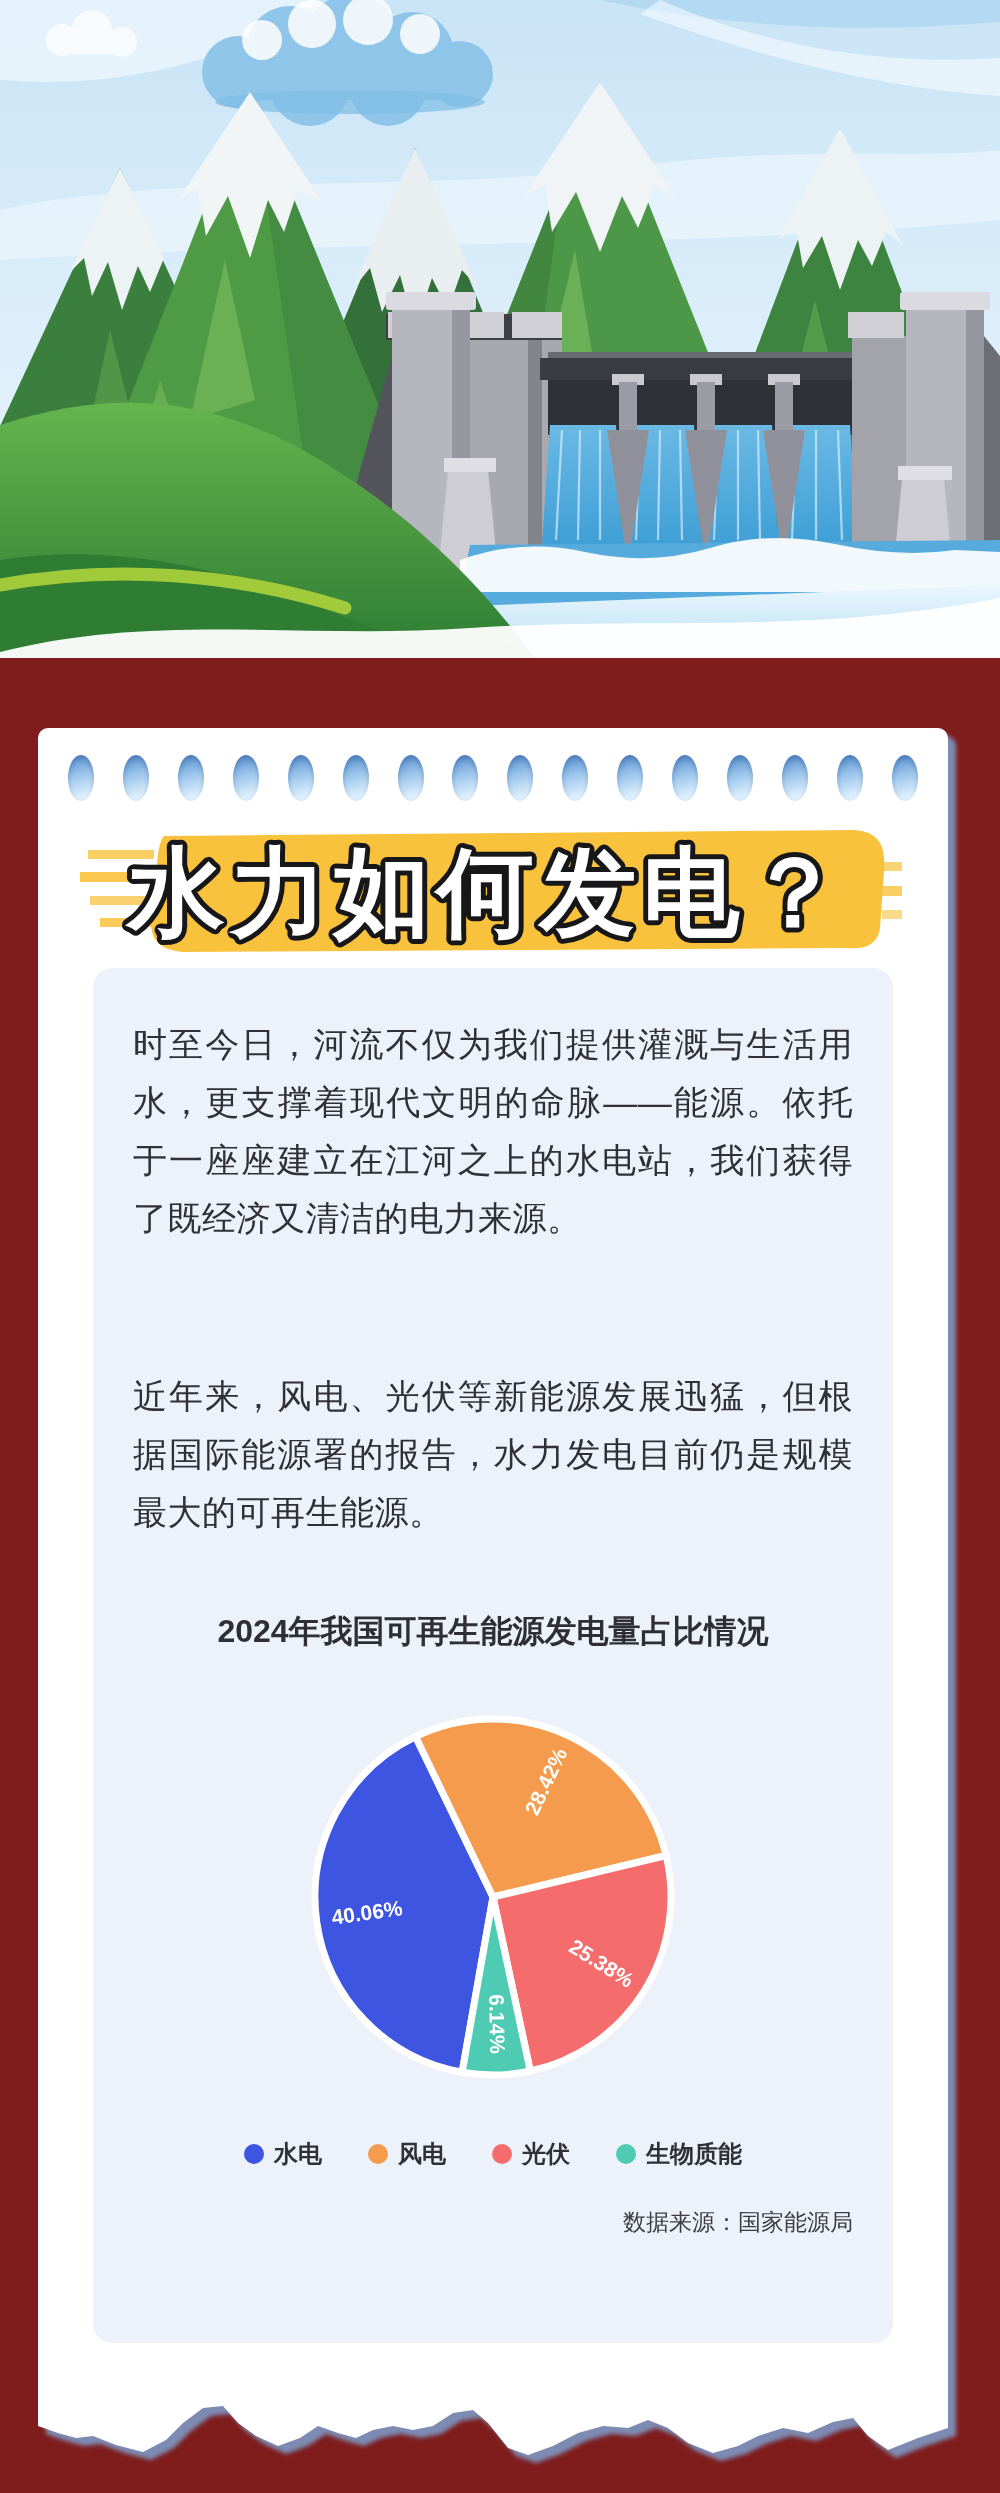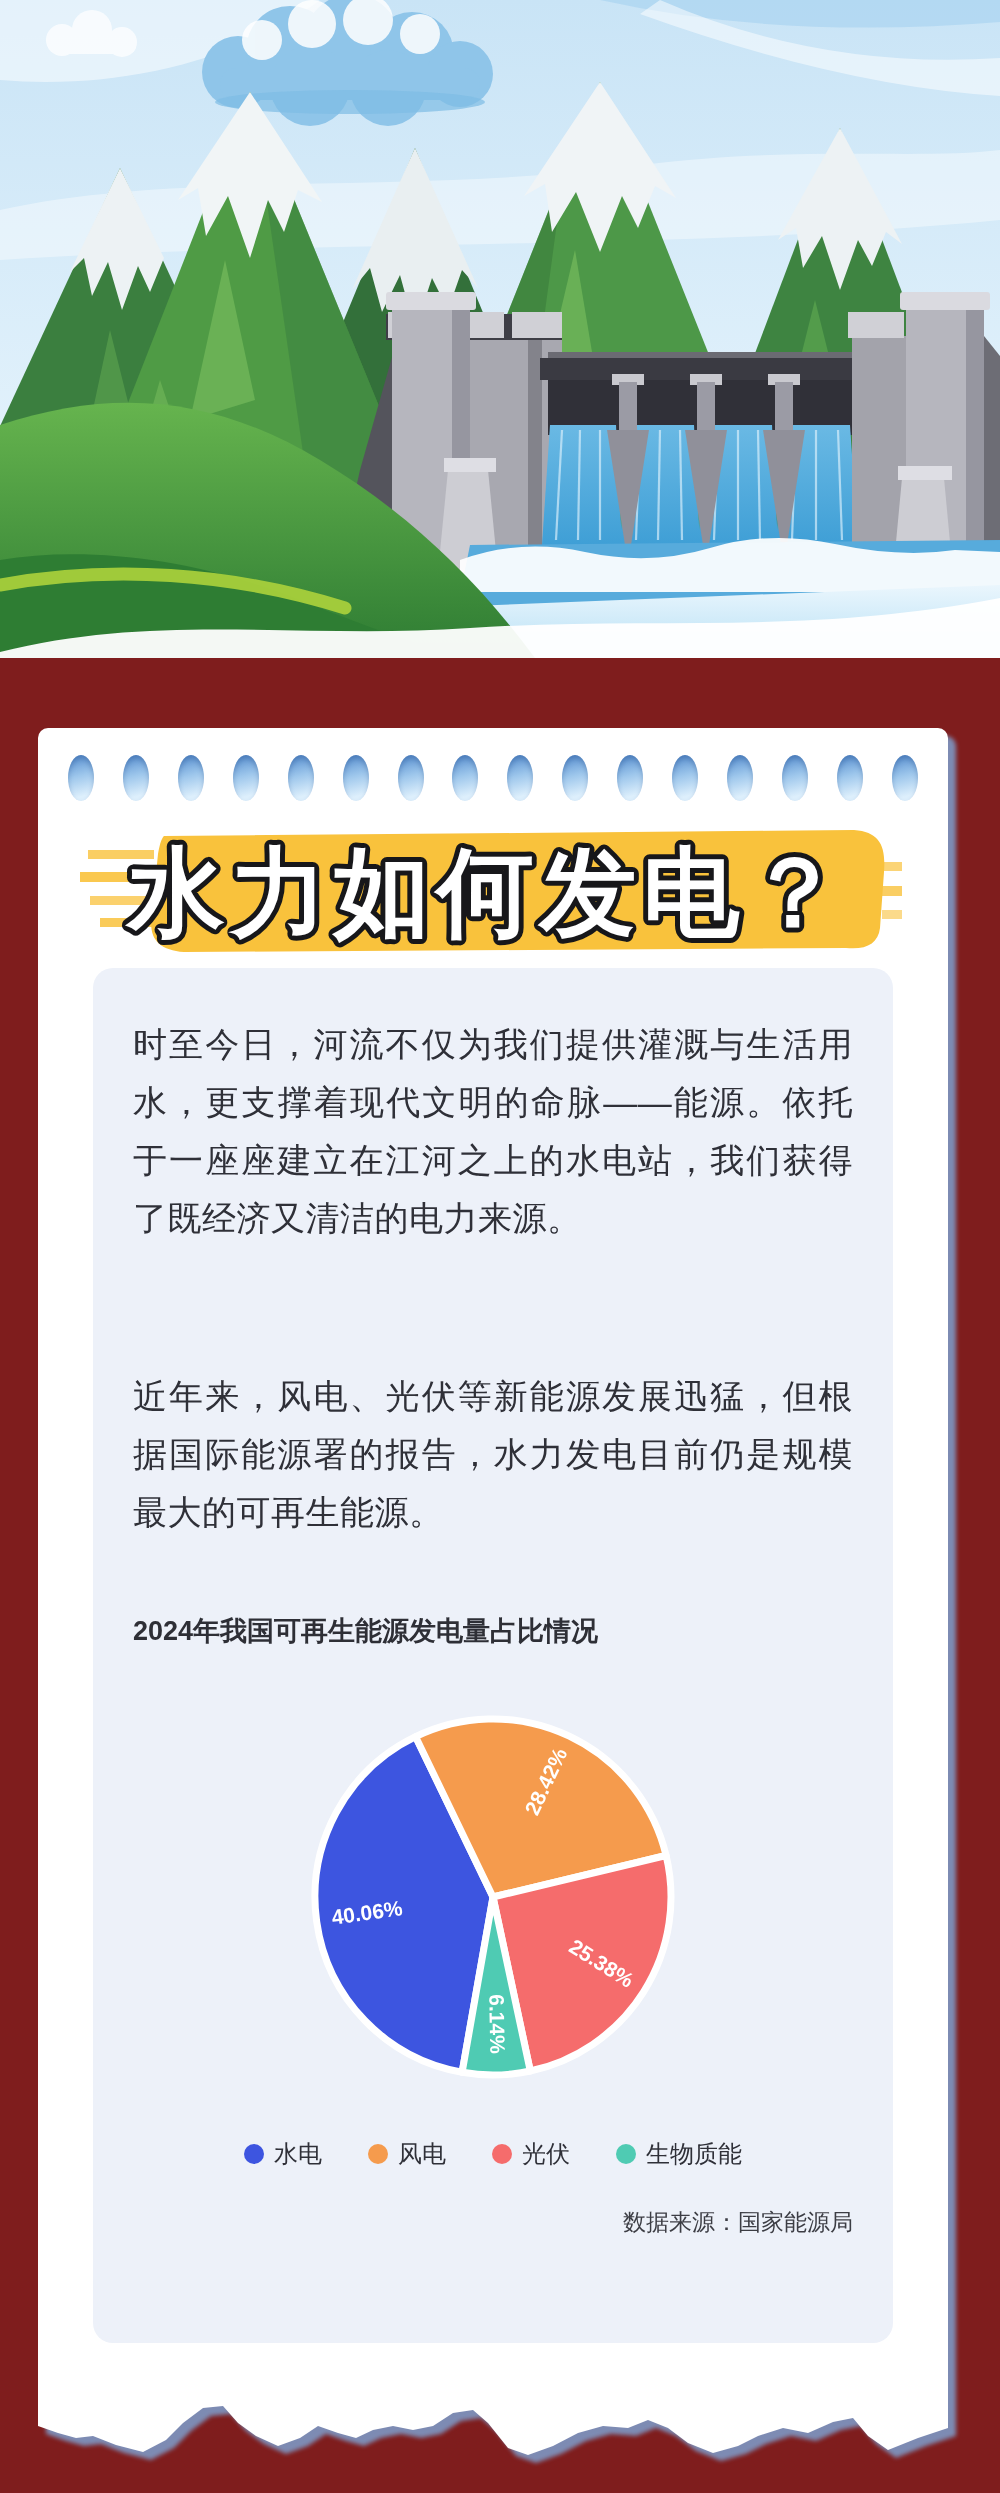--- a/index.html
+++ b/index.html
@@ -17,27 +17,27 @@
   
   .title-wrap{margin:0 0 0 36px;width:828px;height:156px;}
   .brush{fill:#F9C23C;}
   .title-text{fill:#ffffff;stroke:#17171a;stroke-width:10;paint-order:stroke;stroke-linejoin:round;
     font-weight:900;font-size:97px;letter-spacing:6px;font-family:"Liberation Sans","DejaVu Sans",sans-serif;}
   
   .panel{margin:2px auto 0;width:800px;height:1375px;box-sizing:border-box;background:#edf1f9;border-radius:20px;
     padding:47px 40px 0;overflow:hidden;}
   .panel p{margin:0;font-size:34px;line-height:58px;color:#2f3038;letter-spacing:.5px;text-align:justify;}
   .panel p + p{margin-top:120px;}
-  .chart-title{margin-top:74px;font-size:27px;line-height:33px;font-weight:700;color:#2e2f36;}
+  .chart-title{margin-top:74px;font-size:32px;line-height:33px;font-weight:700;text-align:center;color:#2e2f36;}
   .pie-box{margin-top:49px;}
   .pie-box svg{display:block;margin:0 auto;}
   .pie-label{fill:#ffffff;font-size:21px;font-weight:700;}
   .legend{margin-top:42px;height:30px;display:flex;justify-content:center;align-items:center;gap:46px;
     font-size:24px;color:#2f3038;}
-  .legend .li{display:flex;align-items:center;}
+  .legend .li{display:flex;align-items:center;font-weight:bold;}
   .legend .dot{width:20px;height:20px;border-radius:50%;margin-right:10px;flex:none;}
   .source{margin-top:39px;text-align:right;font-size:23px;line-height:28px;color:#3c3d44;}
 </style>
 </head>
 <body>
 
 <div class="poster">
 
   <svg class="hero" width="1000" height="658" viewBox="0 0 1000 658">
     <defs>

